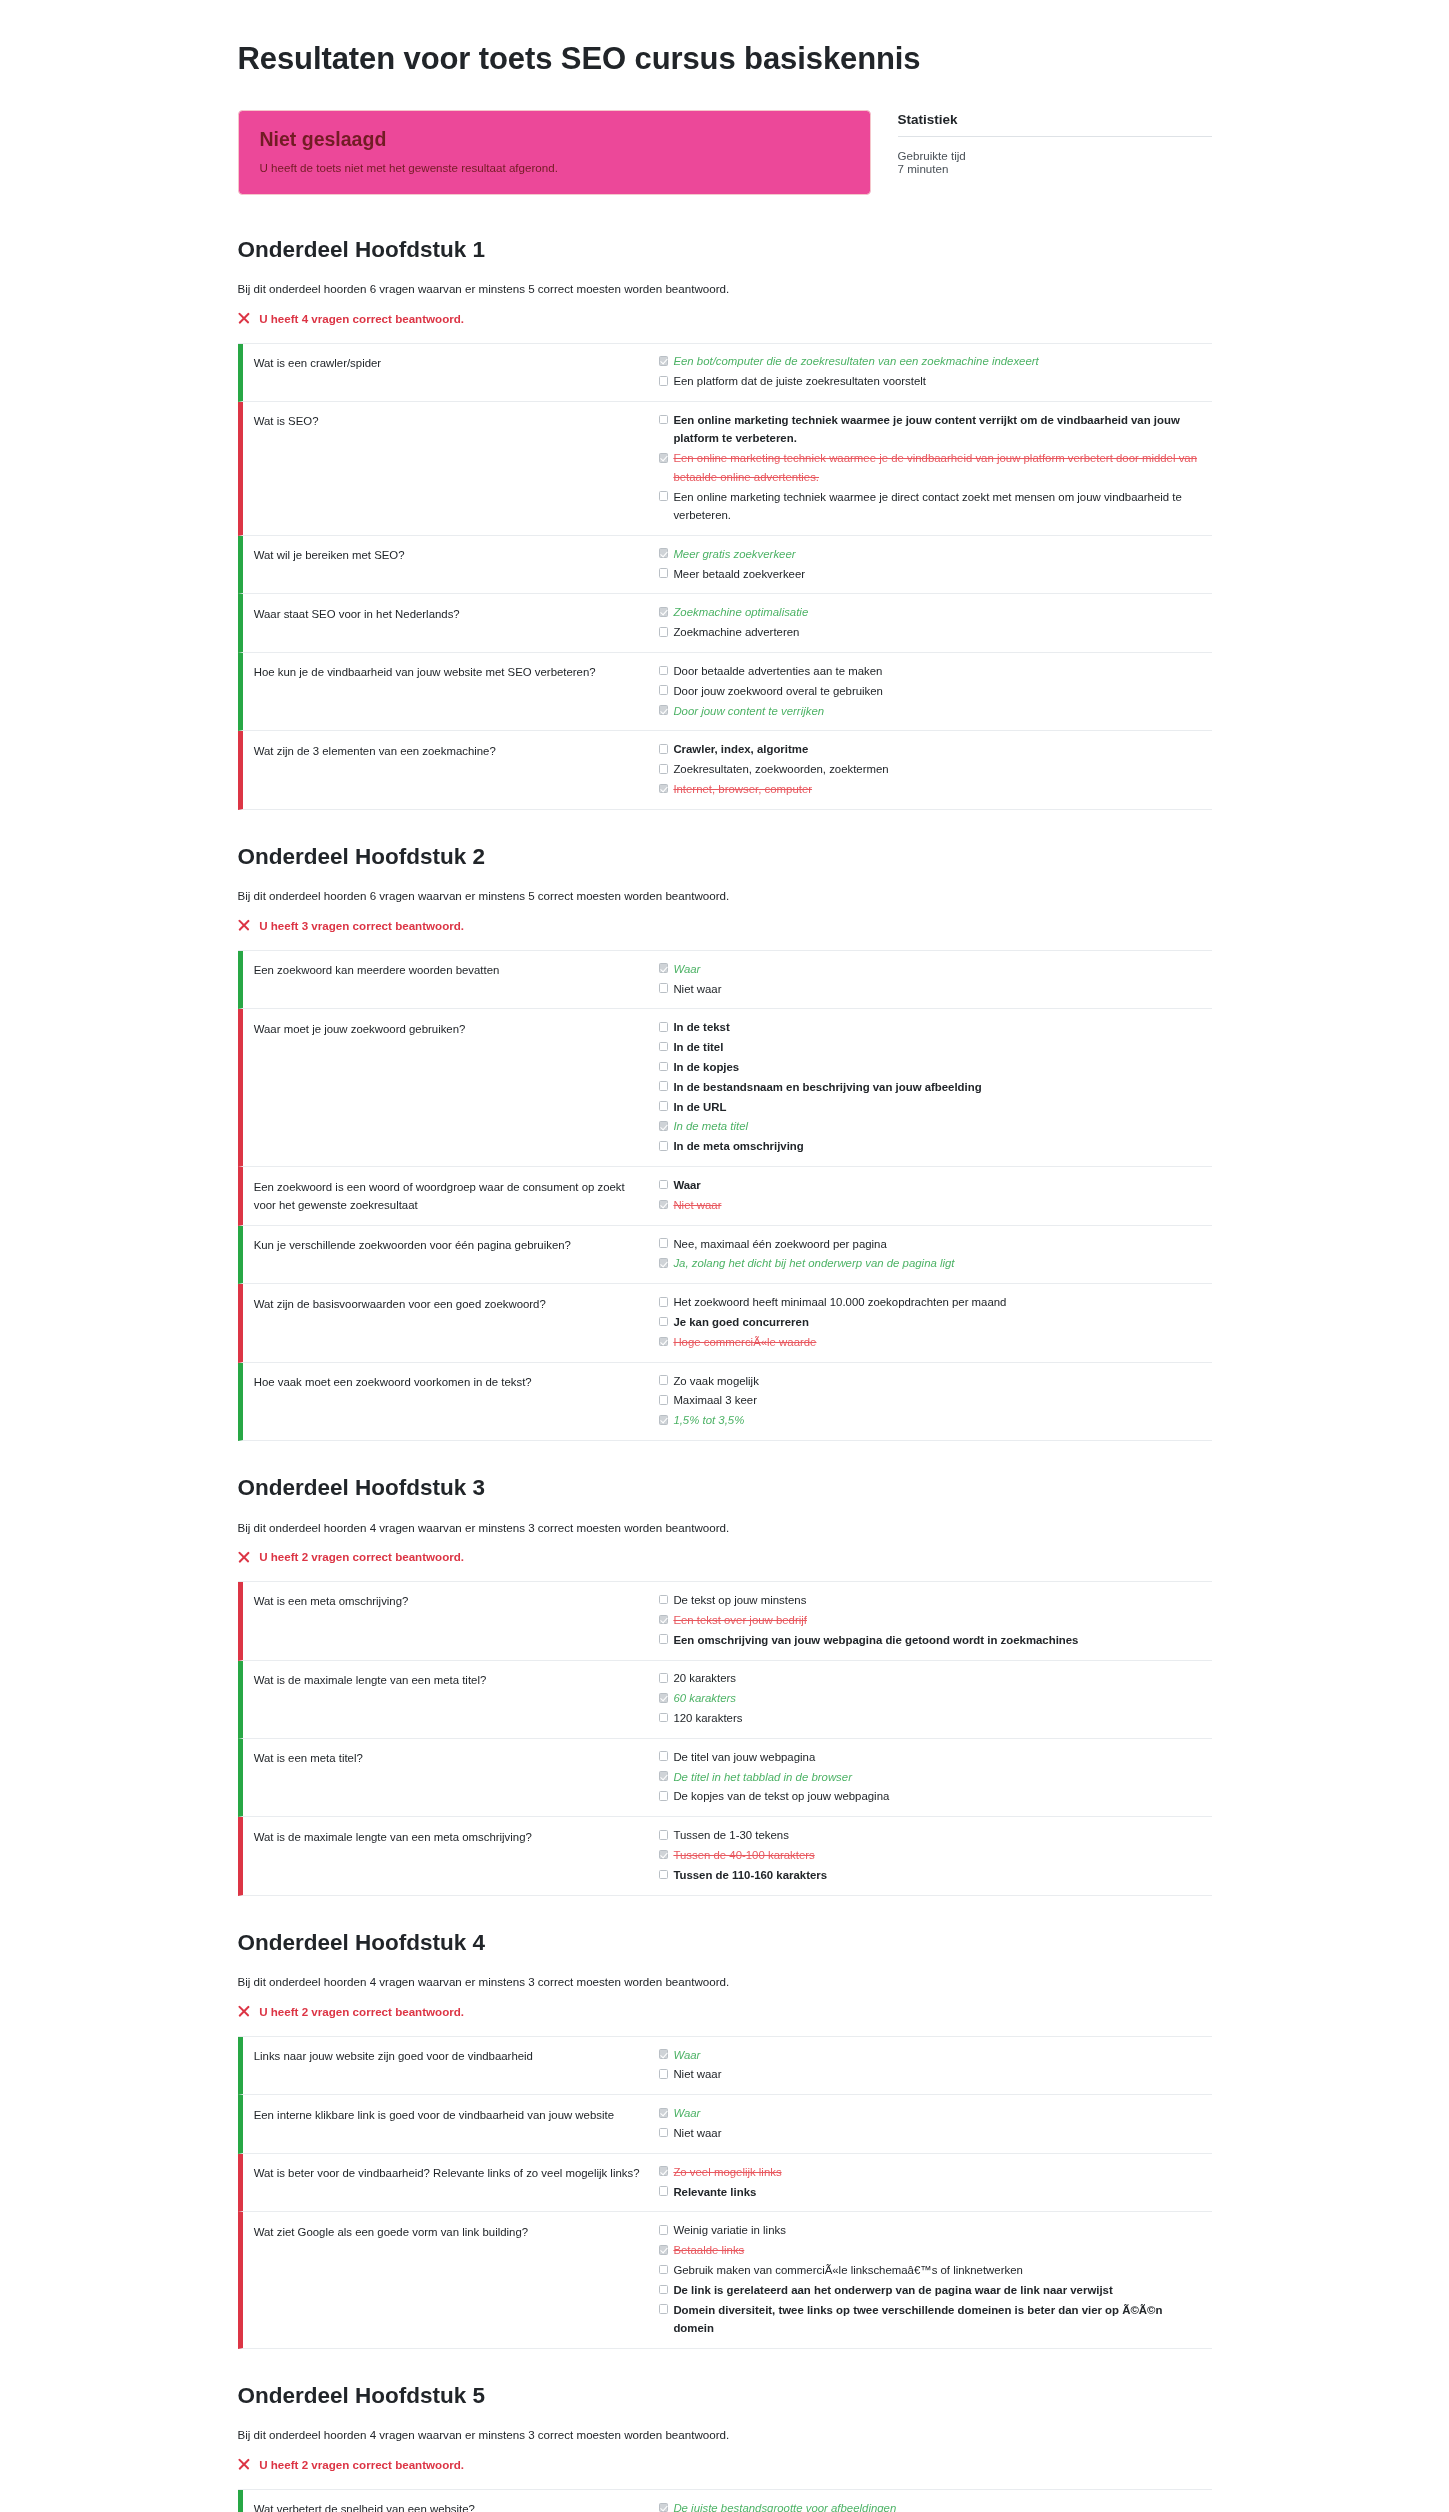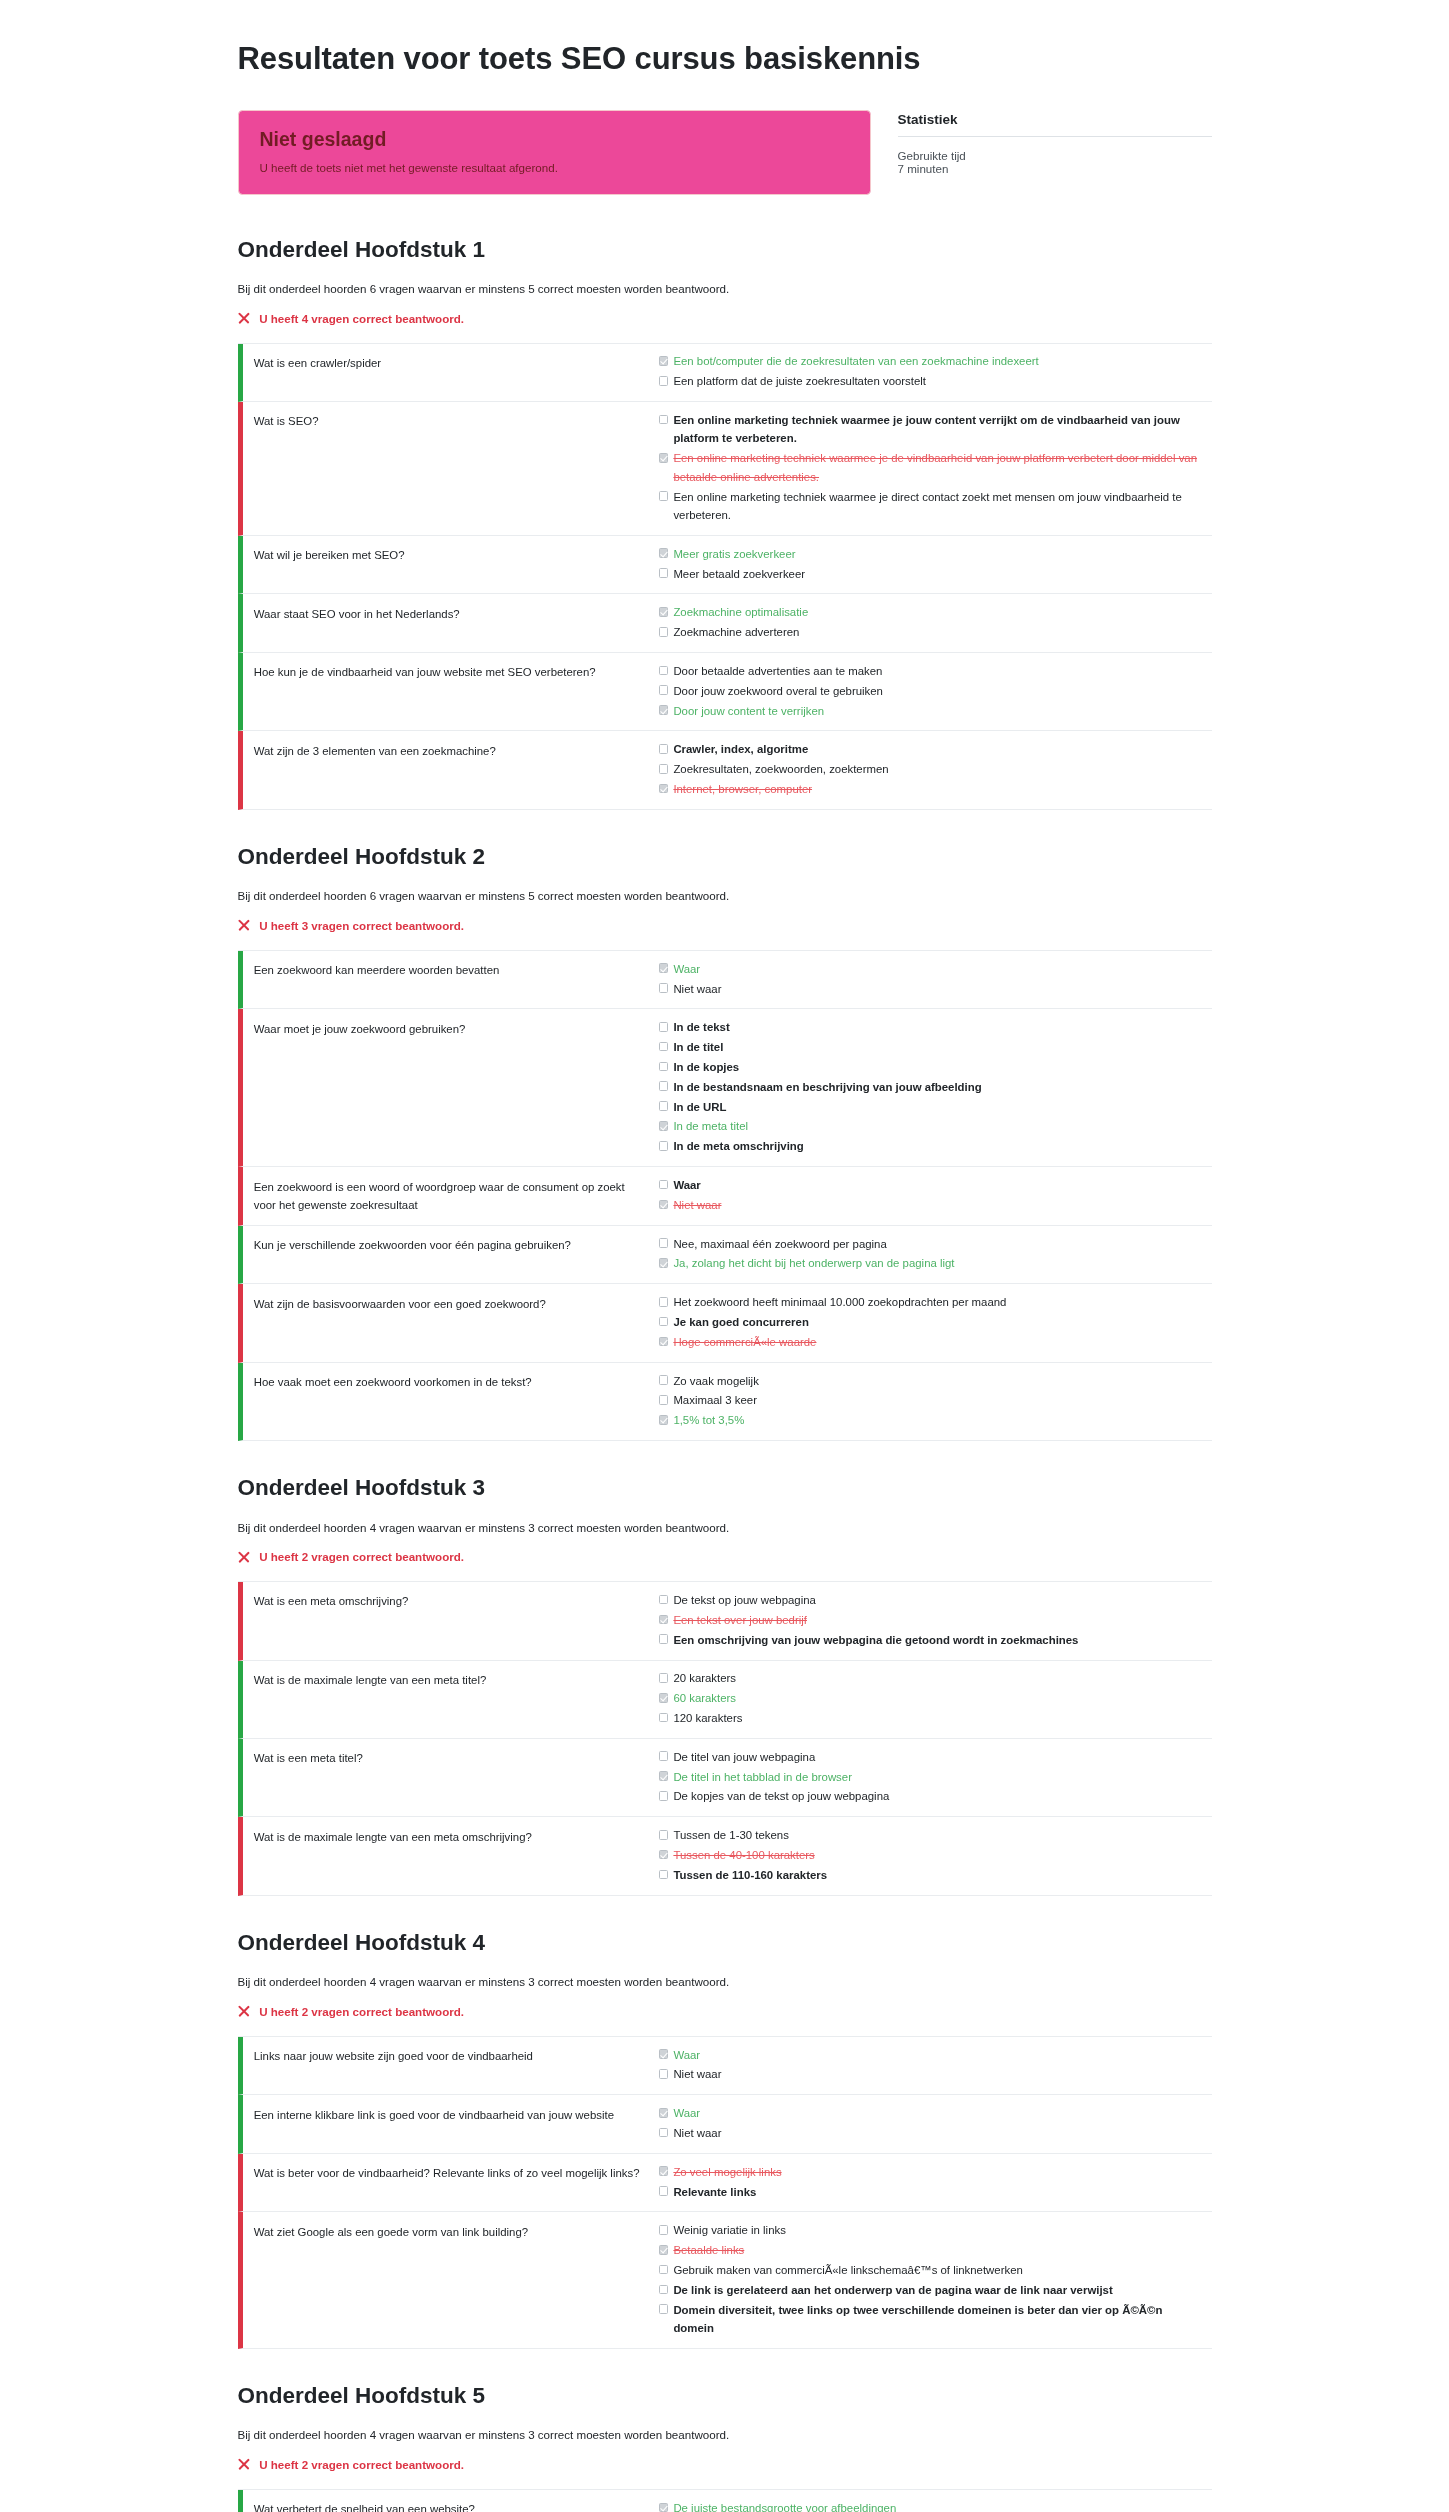--- a/index.html
+++ b/index.html
@@ -99,21 +99,21 @@
   .opt.checked .cb { background:#cfd3d7; border-color:#b9bfc5; }
   .opt.checked .cb::after {
     content:"";
     position:absolute; left:2.6px; top:0.4px;
     width:3px; height:6px;
     border: solid #ffffff;
     border-width: 0 1.3px 1.3px 0;
     transform: rotate(42deg);
   }
   
-  .opt.correct-given { color: #4cb265; }          
+  .opt.correct-given { color: #4cb265; font-style: italic; }          
   .opt.wrong-given   { color: #e8585f; text-decoration: line-through; } 
   .opt.missed        { color: #212529; font-weight: bold; }  
   .opt.plain         { color: #212529; }
 </style>
 </head>
 <body>
 
 <div class="page">
 
   <h1 class="page-title">Resultaten voor toets SEO cursus basiskennis</h1>
@@ -356,21 +356,21 @@
         <div class="section-result">
           <span class="xicon"></span>
           <span>U heeft 2 vragen correct beantwoord.</span>
         </div>
         <div class="qtable">
           <div class="qrow wrong">
             <div class="qtext">Wat is een meta omschrijving?</div>
             <div class="qopts">
               <div class="opt plain">
                 <span class="cb"></span>
-                <span>De tekst op jouw webpagina</span>
+                <span>De tekst op jouw minstens</span>
               </div>
               <div class="opt wrong-given checked">
                 <span class="cb"></span>
                 <span>Een tekst over jouw bedrijf</span>
               </div>
               <div class="opt missed">
                 <span class="cb"></span>
                 <span>Een omschrijving van jouw webpagina die getoond wordt in zoekmachines</span>
               </div>
             </div>

